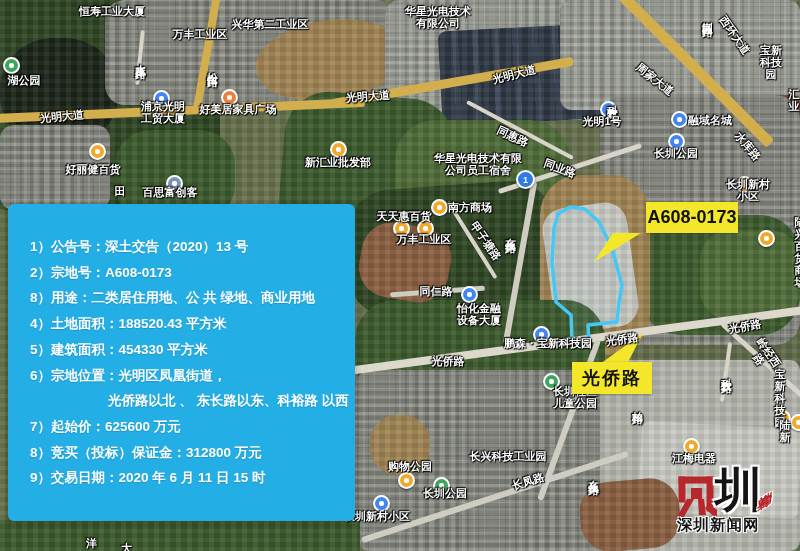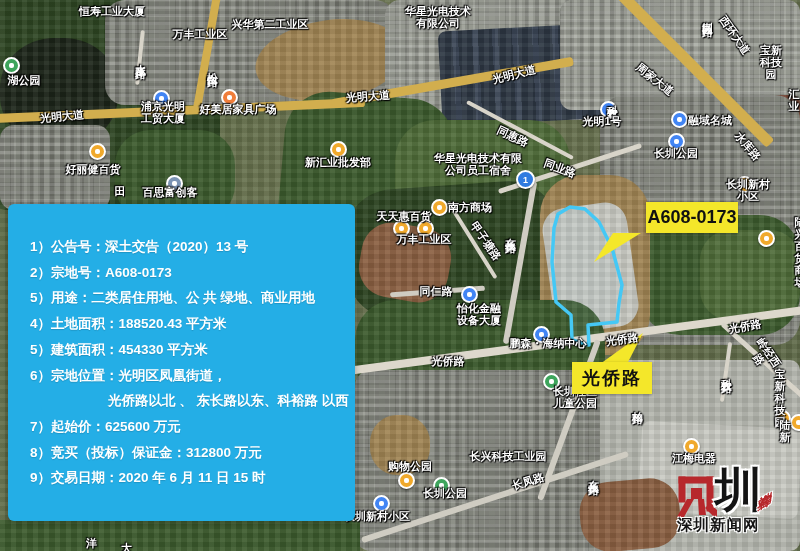--- a/index.html
+++ b/index.html
@@ -140,21 +140,21 @@
       <span class="map-label" style="left: 470px; top: 207px; transform: translate(-50%, -50%) rotate(0deg);">南方商场</span>
       <span class="map-label" style="left: 404px; top: 216px; transform: translate(-50%, -50%) rotate(0deg);">天天惠百货</span>
       <span class="map-label" style="left: 424px; top: 239px; transform: translate(-50%, -50%) rotate(0deg);">万丰工业区</span>
       <span class="map-label v" style="left: 510px; top: 232px; transform: translate(-50%, -50%) rotate(0deg);">东长路</span>
       <span class="map-label" style="left: 486px; top: 241px; transform: translate(-50%, -50%) rotate(55deg);">甲子塘路</span>
       <span class="map-label" style="left: 436px; top: 291px; transform: translate(-50%, -50%) rotate(0deg);">同仁路</span>
       <span class="map-label" style="left: 748px; top: 190px; transform: translate(-50%, -50%) rotate(0deg);">长圳新村小区</span>
       <span class="map-label" style="left: 763px; top: 252px; transform: translate(-50%, -50%) rotate(0deg); margin-left: 37px;">陆兴百货商场</span>
       <span class="map-label" style="left: 479px; top: 314px; transform: translate(-50%, -50%) rotate(0deg);">怡化金融
 设备大厦</span>
-      <span class="map-label" style="left: 548px; top: 343px; transform: translate(-50%, -50%) rotate(0deg);">鹏森・海纳中心</span>
+      <span class="map-label" style="left: 548px; top: 343px; transform: translate(-50%, -50%) rotate(0deg);">鹏森・宝新科技园</span>
       <span class="map-label" style="left: 622px; top: 339px; transform: translate(-50%, -50%) rotate(-8deg);">光侨路</span>
       <span class="map-label" style="left: 448px; top: 361px; transform: translate(-50%, -50%) rotate(0deg);">光侨路</span>
       <span class="map-label" style="left: 745px; top: 326px; transform: translate(-50%, -50%) rotate(-10deg);">光侨路</span>
       <span class="map-label" style="left: 764px; top: 356px; transform: translate(-50%, -50%) rotate(55deg);">岭经西路</span>
       <span class="map-label v" style="left: 726px; top: 372px; transform: translate(-50%, -50%) rotate(0deg);">科农路</span>
       <span class="map-label v" style="left: 637px; top: 404px; transform: translate(-50%, -50%) rotate(0deg);">柏路</span>
       <span class="map-label" style="left: 575px; top: 397px; transform: translate(-50%, -50%) rotate(0deg);">长圳社区
 儿童公园</span>
       <span class="map-label" style="left: 508px; top: 456px; transform: translate(-50%, -50%) rotate(0deg);">长兴科技工业园</span>
       <span class="map-label" style="left: 528px; top: 481px; transform: translate(-50%, -50%) rotate(-17deg);">长凤路</span>
@@ -244,21 +244,21 @@
   <div class="callout" style="left:602px;top:202px;width:92px;height:31px;font-size:18px;margin-left:44px;">
     <span>A608-0173</span>
   </div>
   <div class="callout" style="left:572px;top:362px;width:80px;height:32px;font-size:18px;letter-spacing:2px;">
     <span>光侨路</span>
   </div>
 
   <div class="infobox" id="infobox">
       <div class="line">1）公告号：深土交告（2020）13 号</div>
       <div class="line">2）宗地号：A608-0173</div>
-      <div class="line">5）用途：二类居住用地、公 共 绿地、商业用地</div>
+      <div class="line">8）用途：二类居住用地、公 共 绿地、商业用地</div>
       <div class="line">4）土地面积：188520.43 平方米</div>
       <div class="line">5）建筑面积：454330 平方米</div>
       <div class="line">6）宗地位置：光明区凤凰街道，</div>
       <div class="line indent">光侨路以北 、 东长路以东、科裕路 以西</div>
       <div class="line">7）起始价：625600 万元</div>
       <div class="line">8）竞买（投标）保证金：312800 万元</div>
       <div class="line">9）交易日期：2020 年 6 月 11 日 15 时</div>
     </div>
 
   <div class="watermark">

